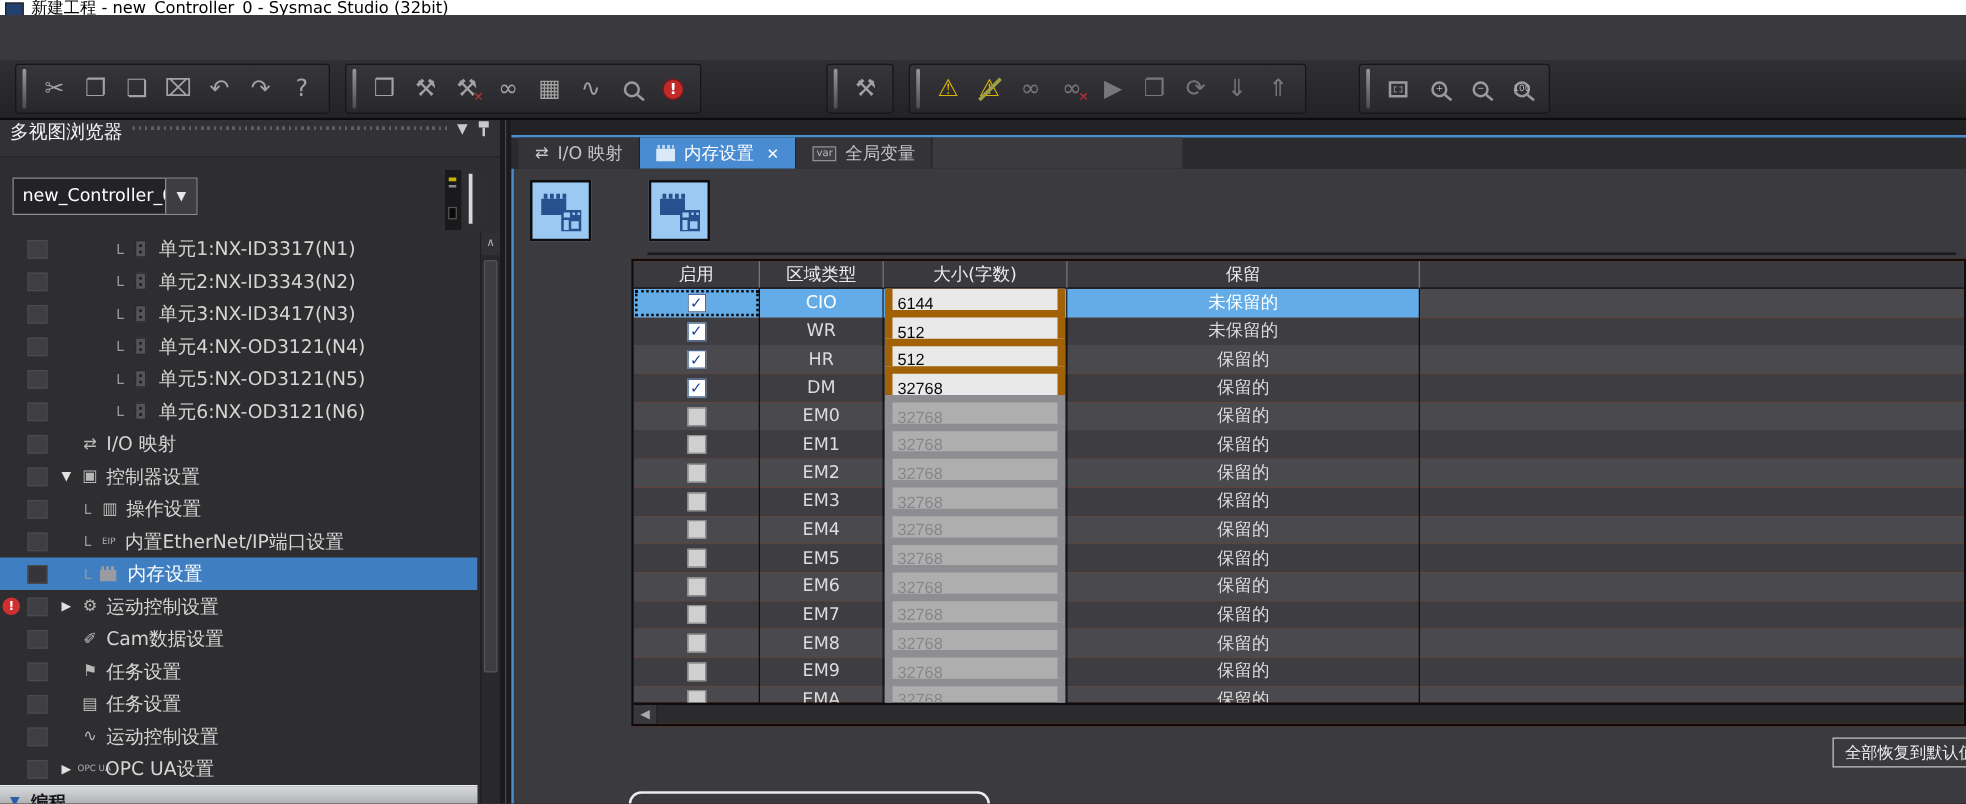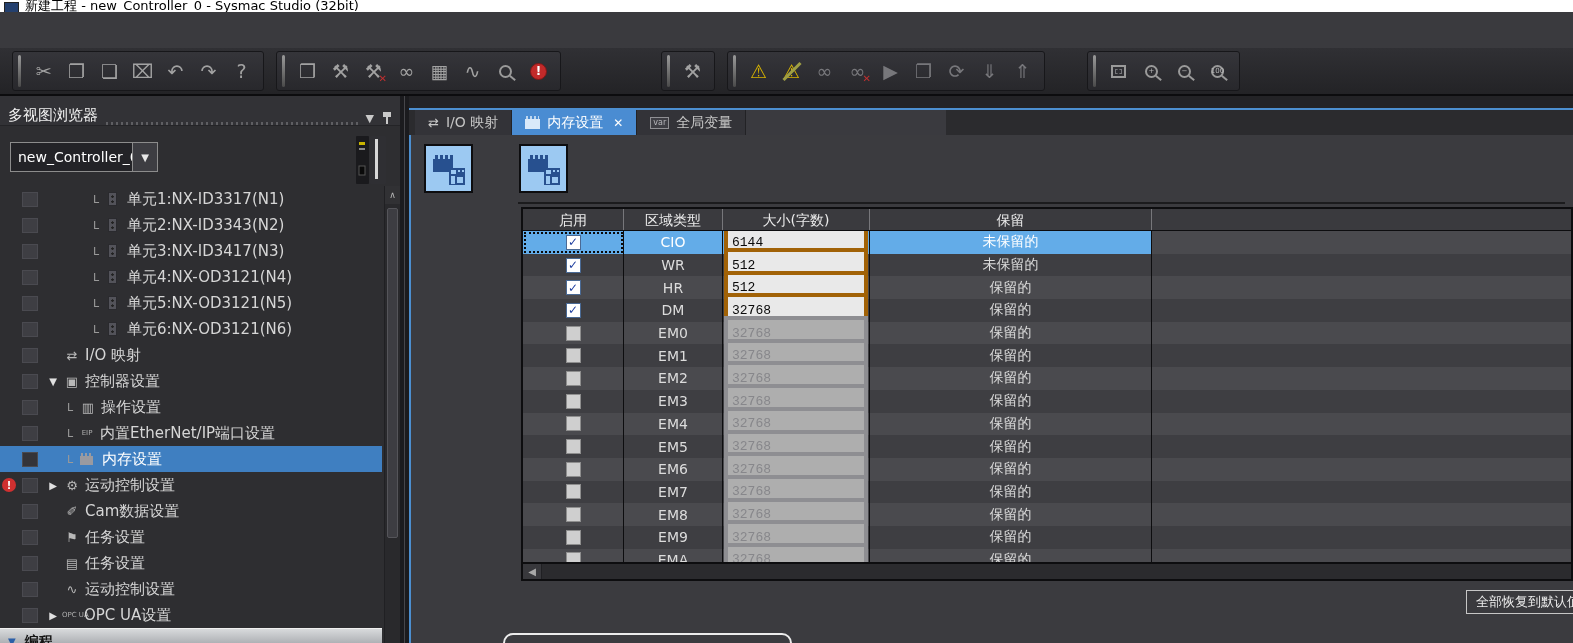--- a/index.html
+++ b/index.html
@@ -30,21 +30,21 @@
 .overlay{position:absolute;right:3px;bottom:5px;font-size:10px;color:#C03030;font-weight:bold}
 .i-abort{width:17px;height:17px;border-radius:50%;background:#C22A2A;color:#FFF;font-size:12px;font-weight:bold;display:flex;align-items:center;justify-content:center;border:1px solid #801818}
 .i-mag{width:13px;height:13px;border:2px solid #9A9A9A;border-radius:50%;position:relative;display:flex;align-items:center;justify-content:center}
 .i-mag::after{content:"";position:absolute;width:7px;height:2px;background:#9A9A9A;right:-6px;bottom:-3px;transform:rotate(40deg)}
 .mag-in{font-size:7px;color:#B8B8B8;line-height:1}
 .i-fit{width:15px;height:13px;border:2px solid #9A9A9A;position:relative}
 .i-fit::after{content:"";position:absolute;inset:2px;border:1px dashed #77777B}
 
 
 #sidebar{position:absolute;left:0;top:96px;width:400px;height:547px;background:#2E2E31;overflow:hidden}
-#sidebar-header{position:absolute;top:0;left:0;width:100%;height:30px;background:#323236;display:flex;align-items:flex-end;padding:0 8px;gap:8px;border-bottom:1px solid #242427}
+#sidebar-header{position:absolute;top:0;left:0;width:100%;height:30px;background:#323236;display:flex;align-items:flex-start;padding:0 8px;gap:8px;border-bottom:1px solid #242427}
 #sidebar-title{font-size:15px;color:#F2F2F2;white-space:nowrap}
 .hdr-dots{flex:1;height:3px;background-image:repeating-linear-gradient(90deg,#5E5E62 0 2px,transparent 2px 5px);margin-top:5px}
 .hdr-arrow{color:#C9C9C9;font-size:11px}
 .pin{width:10px;height:14px;position:relative;flex:none}
 .pin::before{content:"";position:absolute;left:1px;top:1px;width:8px;height:5px;background:#C9C9C9}
 .pin::after{content:"";position:absolute;left:4px;top:6px;width:2px;height:7px;background:#C9C9C9}
 #controller-dd{position:absolute;left:10px;top:46px;width:148px;height:30px;background:#232327;border:1px solid #8C8C8C;display:flex;align-items:center}
 #dd-value{flex:1;color:#FFF;font-size:14px;padding-left:7px;white-space:nowrap;overflow:hidden}
 #dd-btn{width:25px;height:100%;background:#3D3D42;border-left:1px solid #8C8C8C;display:flex;align-items:center;justify-content:center;color:#E8E8E8;font-size:10px}
 #rack-thumb{position:absolute;right:12px;top:40px}
@@ -88,41 +88,41 @@
 .tab-close{font-size:12px;color:#FFF;margin-left:3px}
 .tab-filler{width:200px;background:#3A3A3F}
 #editor{position:absolute;left:0;top:39px;right:0;bottom:0;background:#3B3B3F;border-left:2px solid #4C8FD0;overflow:hidden}
 .big-icon{position:absolute;width:49px;height:49px;background:#9CC9F2;border:2px solid #0D0D0F;display:flex;align-items:center;justify-content:center}
 #icon-strip-icon{left:13px;top:9px}
 #header-icon{left:108px;top:9px}
 #editor-title{position:absolute;left:175px;top:14px;font-size:26px;color:#8E8E8E;letter-spacing:1px;white-space:nowrap}
 #title-rule{position:absolute;left:107px;top:67px;right:8px;height:2px;background:#1B1B1D}
 
 
-#mem-table{position:absolute;left:110px;top:72px;right:0;border:2px solid #0D0D0F;background:#c2410c}
+#mem-table{position:absolute;left:94px;top:72px;right:0;border:2px solid #0D0D0F;background:#c2410c}
 #mt-head{display:flex;height:22px;background:#3A3A3E;border-bottom:1px solid #0D0D0F}
 .mh{color:#ECECEC;font-size:14px;display:flex;align-items:center;justify-content:center;border-right:1px solid #77777B;line-height:1}
 .mh0{width:101px}.mh1{width:99px}.mh2{width:147px}.mh3{width:282px}
 .mh-fill{flex:1;border-right:none}
 #mt-body{height:331px;overflow:hidden}
 .mt-row{display:flex;height:22.7px}
 .mt-row.odd{background:#4A4A4E}
 .mt-row.even{background:#3E3E42}
 .mc{display:flex;align-items:center;justify-content:center;border-right:1px solid #0D0D0F;height:100%}
 .c-enable{width:101px}
 .c-area{width:99px;color:#DCDCDC;font-size:14px}
 .c-size{width:147px;padding:0 1px}
 .c-retain{width:282px;color:#DCDCDC;font-size:14px}
 .c-fill{flex:1;border-right:none}
 .mt-row.sel .c-enable,.mt-row.sel .c-area,.mt-row.sel .c-retain{background:#63ACE8;color:#FFF}
 .mt-row.sel .c-size{background:#63ACE8}
 .mt-row.sel .c-enable{outline:2px dotted #0A0A0A;outline-offset:-3px}
 .cb{width:15px;height:15px;background:#CFCFCF;border:1px solid #8E8E8E;display:flex;align-items:center;justify-content:center;font-size:12px;font-weight:bold;color:#1F3FA0;line-height:1}
 .cb.checked{background:#FFF;border:1px solid #4A6A95}
-.size-input{width:100%;height:34px;background:#E9E9E9;border:4px solid #a16207;font-size:13px;color:#0A0A0A;padding:0 4px;font-family:Liberation Mono, monospace;outline:none}
+.size-input{width:100%;height:34px;background:#E9E9E9;border:6px solid #a16207;font-size:13px;color:#0A0A0A;padding:0 4px;font-family:Liberation Sans, sans-serif;outline:none}
 .size-input.off{background:#AEAEAE;color:#87878B;border-color:#8E8E92}
 #mt-hscroll{height:17px;background:#2B2B2E;border-top:2px solid #0D0D0F;display:flex}
 #hs-left{width:19px;height:100%;background:#38383C;color:#A8A8A8;font-size:10px;display:flex;align-items:center;justify-content:center;border-right:1px solid #202023}
 
 #round-box{position:absolute;left:92px;top:498px;width:289px;height:40px;border:2px solid #ECECEC;border-radius:10px}
 #reset-btn{position:absolute;left:1055px;top:455px;height:24px;width:142px;background:#3A3A3E;border:1px solid #C6C6C6;color:#ECECEC;font-size:13px;display:flex;align-items:center;padding:0 9px;white-space:nowrap;overflow:hidden}
 </style>
 </head>
 <body>
 

